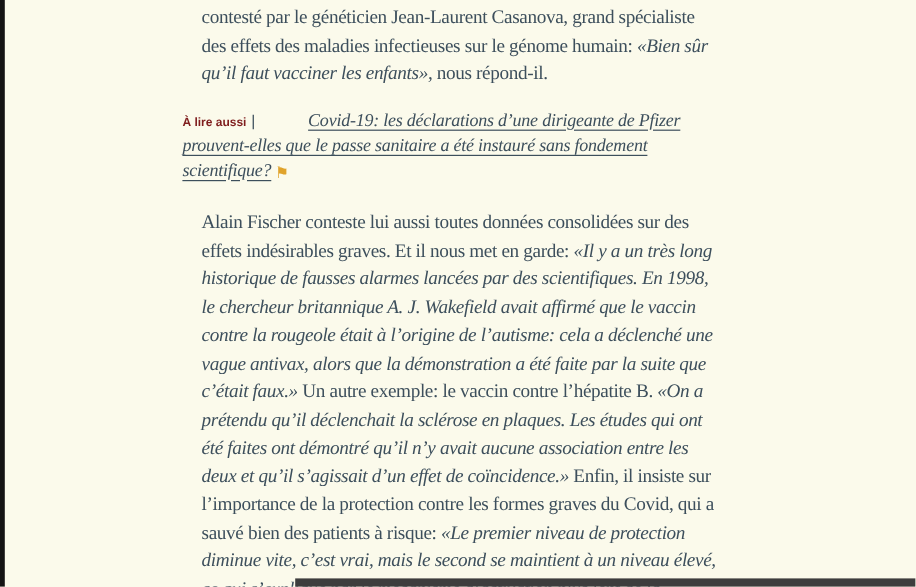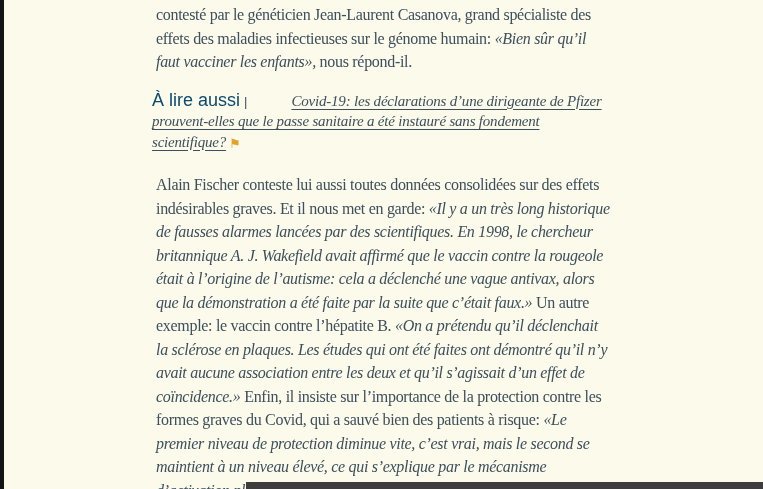--- a/index.html
+++ b/index.html
@@ -30,36 +30,36 @@
     position: absolute;
     left: 152px;
     top: 0;
     width: 462px;
     color: #3d4f5c;
   }
   .para {
     font-size: 16px;
     letter-spacing: -0.3px;
     line-height: 23.5px;
-    margin: 4px;
+    margin: 16px;
     text-align: left;
   }
   .para-1 { margin-top: 3px; }
   .para-2 { margin-top: 21px; }
   .run { white-space: pre-wrap; }
   .italic { font-style: italic; }
   .read-also {
     margin-top: 17px;
     line-height: 19.5px;
   }
   .read-also-label {
     font-family: "Liberation Sans", sans-serif;
-    font-weight: normal;
-    font-size: 18px;
-    color: #0c4a6e;
+    font-weight: bold;
+    font-size: 10px;
+    color: #7f1d1d;
     letter-spacing: 0;
   }
   .read-also-sep {
     font-family: "Liberation Sans", sans-serif;
     font-size: 13px;
     color: #3d4f5c;
     padding: 0 4px;
   }
   .read-also-link {
     font-family: "Liberation Serif", serif;

